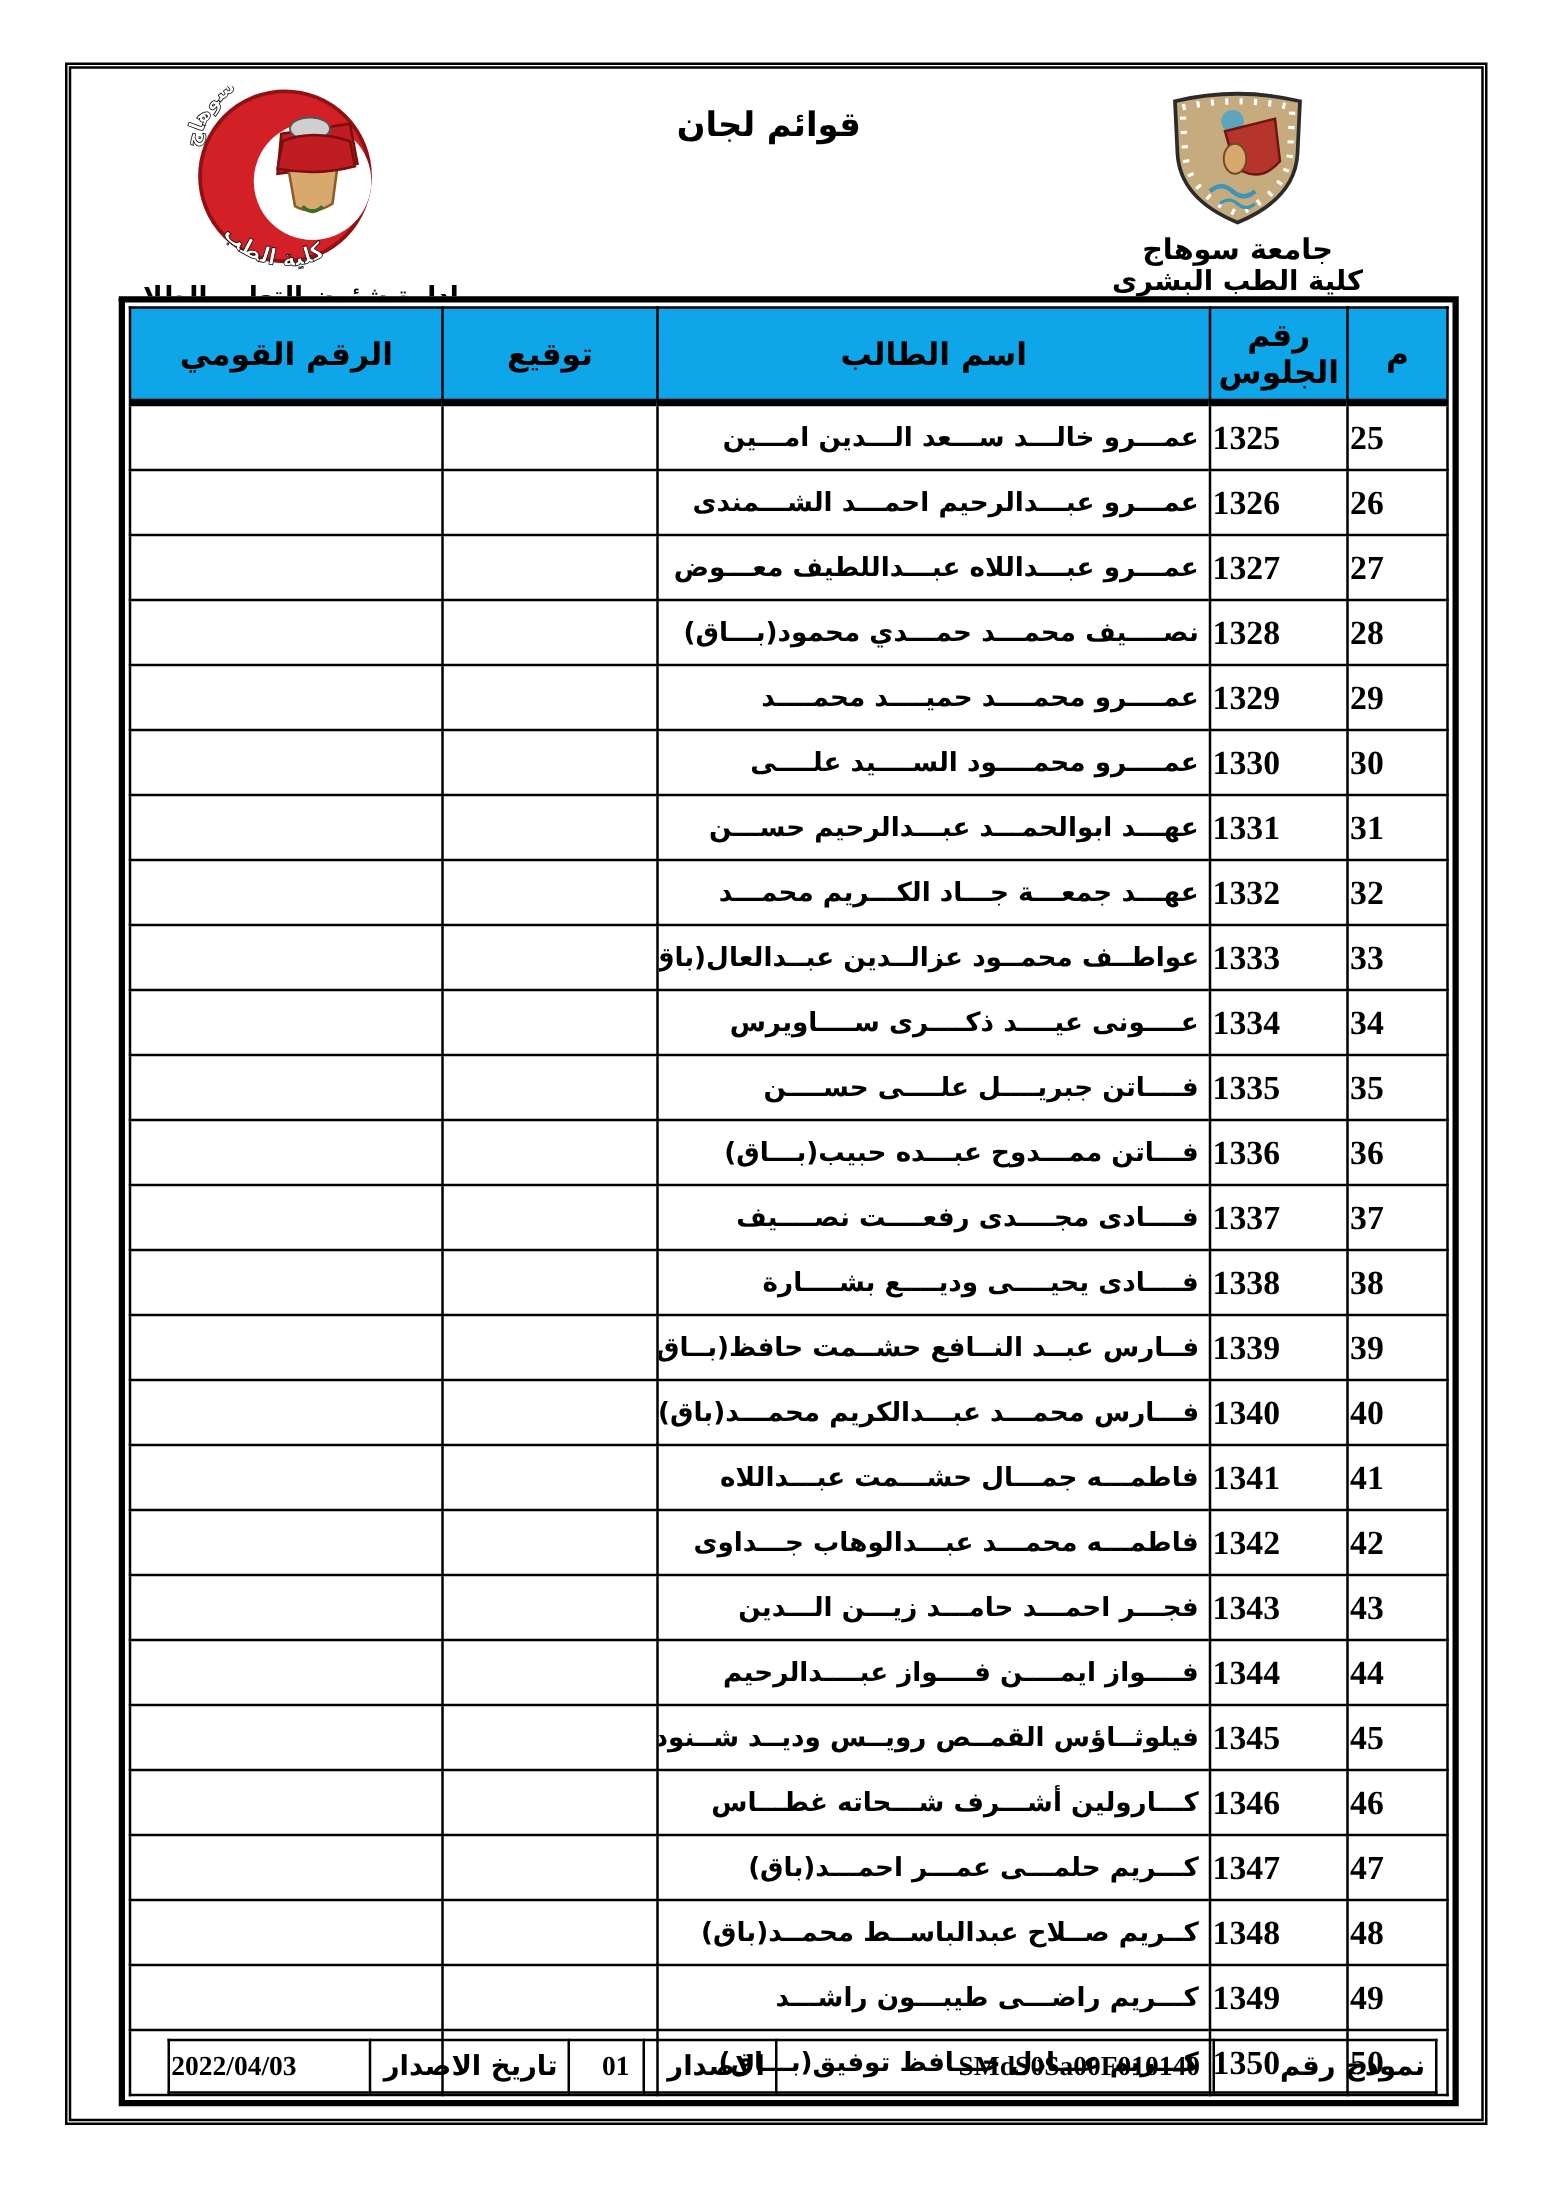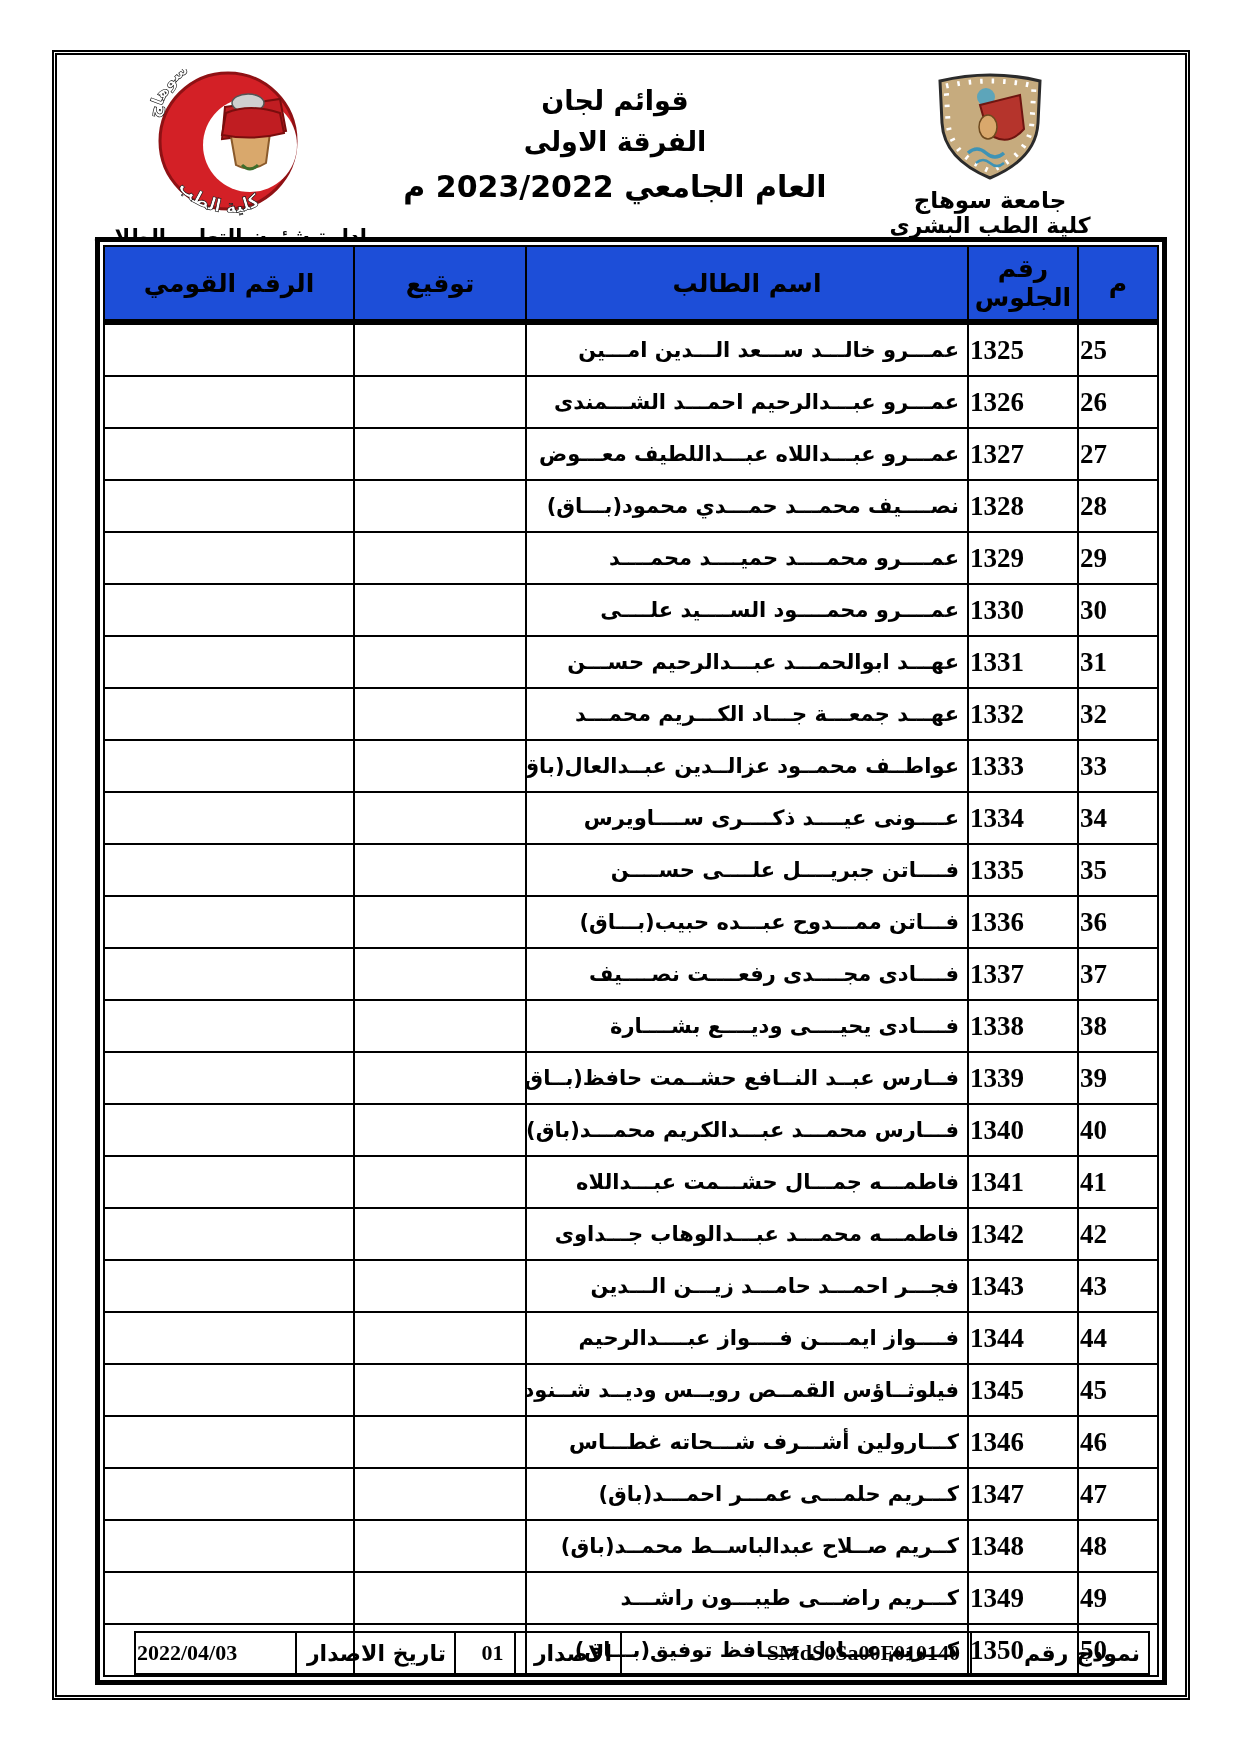--- a/index.html
+++ b/index.html
@@ -21,21 +21,21 @@
   .right-block{position:absolute;right:60px;top:16px;width:270px;text-align:center;font-weight:bold;direction:rtl;}
   .uni-label{font-size:23px;line-height:1.15;margin-top:2px;}
   .fac-label{font-size:22px;line-height:1.15;}
   
   .table-wrap{
     position:absolute;left:38px;top:182px;width:1072px;
     border:5px solid #000;padding:3px;box-sizing:border-box;background:#fff;
   }
   table.main{width:100%;border-collapse:collapse;direction:rtl;table-layout:fixed;}
   table.main th{
-    background:#1d4ed8;border:2px solid #000;border-bottom:6px solid #000;
+    background:#0ea5e9;border:2px solid #000;border-bottom:6px solid #000;
     font-weight:bold;font-size:25px;height:72px;text-align:center;vertical-align:middle;padding:0 4px;
   }
   table.main td{border:2px solid #000;height:48px;vertical-align:middle;overflow:hidden;}
   td.idx,td.seat{
     font-family:"Liberation Serif",serif;font-weight:bold;font-size:27px;text-align:left;direction:ltr;
   }
   td.name{
     font-weight:bold;font-size:21px;text-align:right;padding:0 8px 0 4px;white-space:nowrap;
   }
   td.sig,td.nid{background:#fff;}
@@ -72,22 +72,20 @@
         <text font-size="18" font-weight="bold" fill="#ffffff" stroke="#000" stroke-width="0.6">
           <textPath href="#arcBotL" startOffset="12%">كلية الطب</textPath>
         </text>
       </svg>
     </span>
     <div class="dept-label" dir="rtl">إدارة شئون التعليم الطلاب</div>
   </div>
 
   <div class="center-block">
     <div class="title-1">قوائم لجان</div>
-    <div class="title-2">الفرقة الاولى</div>
-    <div class="title-3">العام الجامعي 2023/2022 م</div>
   </div>
 
   <div class="right-block">
     <span class="logo-box">
       <svg width="124" height="110" viewBox="0 0 124 110">
         <path d="M12,10 Q62,-2 112,10 L110,52 Q108,88 62,107 Q16,88 14,52 Z" fill="#c6ab7e" stroke="#2b2b2b" stroke-width="3"></path>
         <path d="M18,15 Q62,5 106,15 L104,51 Q102,83 62,100 Q22,83 20,51 Z" fill="none" stroke="#ffffff" stroke-width="5" stroke-dasharray="2.5 9"></path>
         <circle cx="58" cy="26" r="9" fill="#4aa3c4" opacity="0.85"></circle>
         <path d="M52,34 L92,24 L96,58 Q82,74 66,66 L56,48 Z" fill="#b5342c" stroke="#6e1510" stroke-width="2"></path>
         <ellipse cx="60" cy="56" rx="9" ry="12" fill="#d9a86c" stroke="#6e4a1f" stroke-width="1.5"></ellipse>

